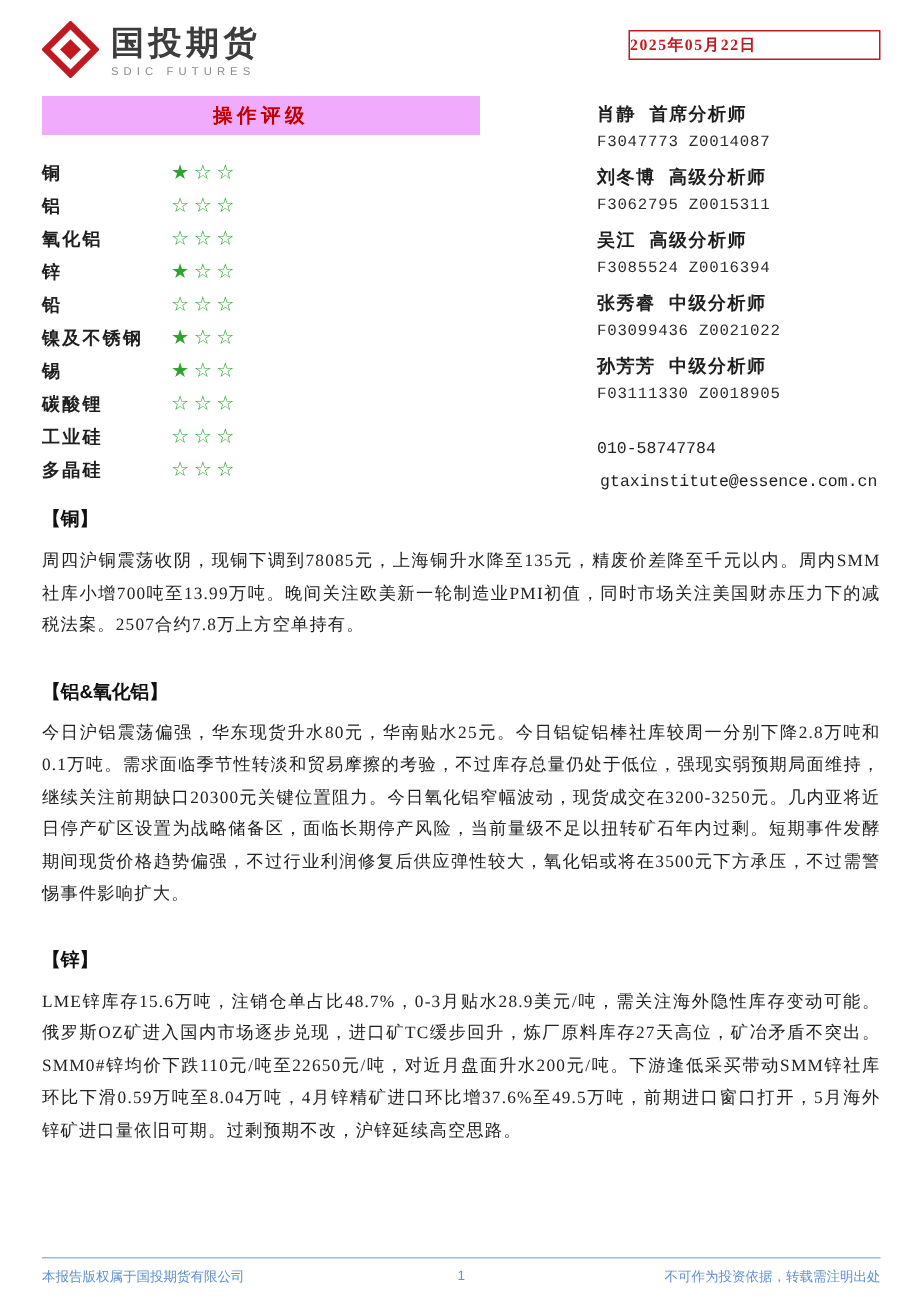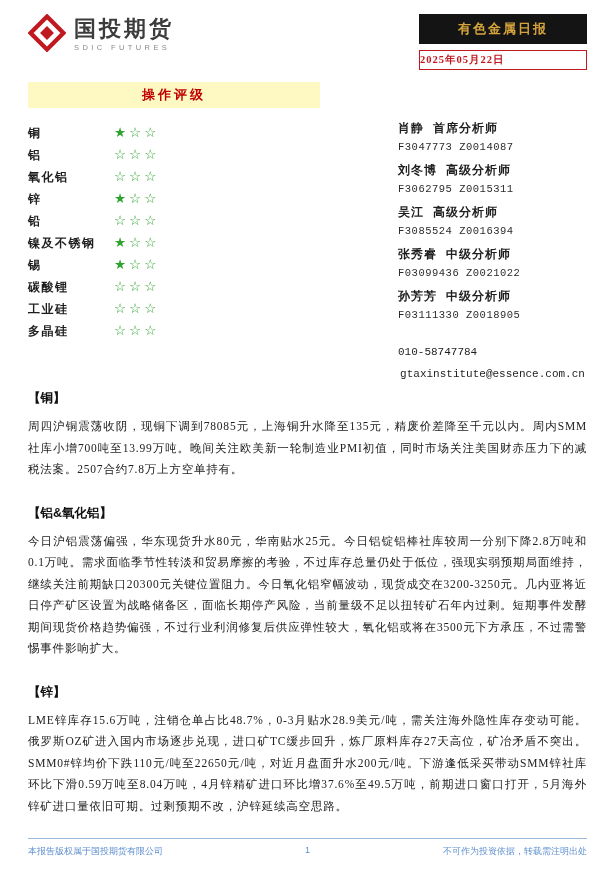--- a/index.html
+++ b/index.html
@@ -16,26 +16,26 @@
   .logo-mark { width:38px; height:38px; flex:0 0 auto; }
   .brand-text { display:flex; flex-direction:column; padding-top:3px; }
   .brand-name { font-family:"Liberation Sans", sans-serif; font-size:22px; font-weight:bold; color:#3c3c3c; letter-spacing:3px; line-height:1.1; }
   .brand-sub  { font-family:"Liberation Sans", sans-serif; font-size:7.5px; letter-spacing:3.4px; color:#8a8a8a; margin-top:2px; }
   .report-head { width:168px; }
   .report-title { background:#141414; color:#D4A33C; text-align:center; font-weight:bold; font-size:13px; letter-spacing:2px; padding:6px 0; }
   .report-date  { border:1px solid #C01920; color:#C01920; font-weight:bold; font-size:10.5px; letter-spacing:1px; padding:2px 0; margin-top:6px; }
   
   .columns { display:flex; padding:0 28px; margin-top:12px; }
   .left-col { width:292px; flex:0 0 auto; }
-  .rating-banner { background:#fef9c3; color:#C00000; font-weight:bold; text-align:center; font-size:13px; letter-spacing:3px; padding:4px 0; }
+  .rating-banner { background:#f0abfc; color:#C00000; font-weight:bold; text-align:center; font-size:13px; letter-spacing:3px; padding:4px 0; }
   .rating-list { margin-top:14px; }
   .rating-row { display:flex; align-items:center; height:22px; }
   .metal { width:86px; font-weight:bold; font-size:12px; letter-spacing:1.5px; color:#1e1e1e; }
   .stars { color:#2FA32F; font-size:13.5px; letter-spacing:3px; line-height:1; }
-  .right-col { margin-left:78px; flex:1; padding-top:4px;margin-top:34px; }
+  .right-col { margin-left:78px; flex:1; padding-top:4px; }
   .analyst-name { font-weight:bold; font-size:12px; letter-spacing:1px; height:21px; color:#1e1e1e; }
   .analyst-title { margin-left:9px; }
   .analyst-codes { font-family:"Liberation Mono", monospace; font-size:10.5px; height:21px; color:#2b2b2b; letter-spacing:0.5px; }
   .contact-phone { margin-top:16px; font-family:"Liberation Mono", monospace; font-size:11px; height:22px; color:#1e1e1e; }
   .contact-email { font-family:"Liberation Mono", monospace; font-size:11px; color:#1e1e1e;text-align:center; }
   
   .sections { padding:0 28px; margin-top:10px; }
   .section-title { font-family:"Liberation Sans", sans-serif; font-weight:bold; font-size:12.5px; color:#111; margin:24px 0 9px 0; }
   .section:first-child .section-title { margin-top:6px; }
   .section-body { font-size:11.5px; line-height:21.5px; letter-spacing:0.8px; text-align:justify; color:#212121; }
@@ -60,21 +60,20 @@
           <path d="M22 3 L41 22 L22 41 L3 22 Z" fill="none" stroke="#C01920" stroke-width="5"></path>
           <path d="M22 14 L30 22 L22 30 L14 22 Z" fill="#C01920"></path>
         </svg>
       </span>
       <span class="brand-text">
         <span class="brand-name">国投期货</span>
         <span class="brand-sub">SDIC FUTURES</span>
       </span>
     </div>
     <div class="report-head">
-      <div class="report-title">有色金属日报</div>
       <div class="report-date">2025年05月22日</div>
     </div>
   </div>
 
   <div class="columns">
     <div class="left-col">
       <div class="rating-banner">操作评级</div>
       <div class="rating-list">
         <div class="rating-row">
           <span class="metal">铜</span>

